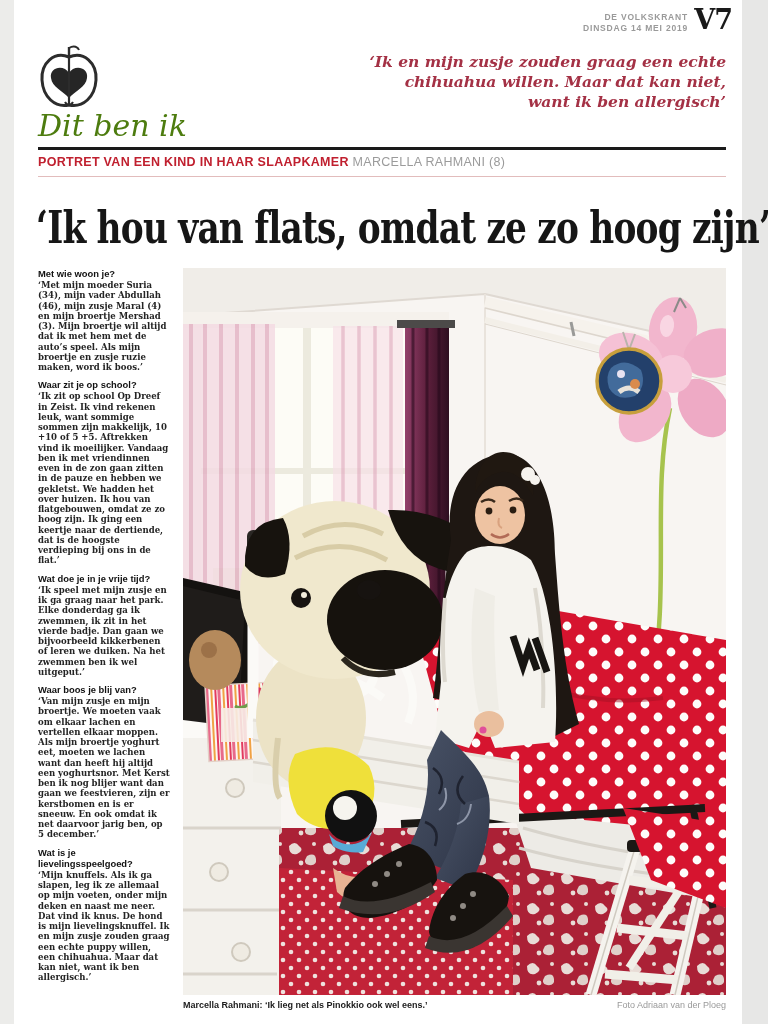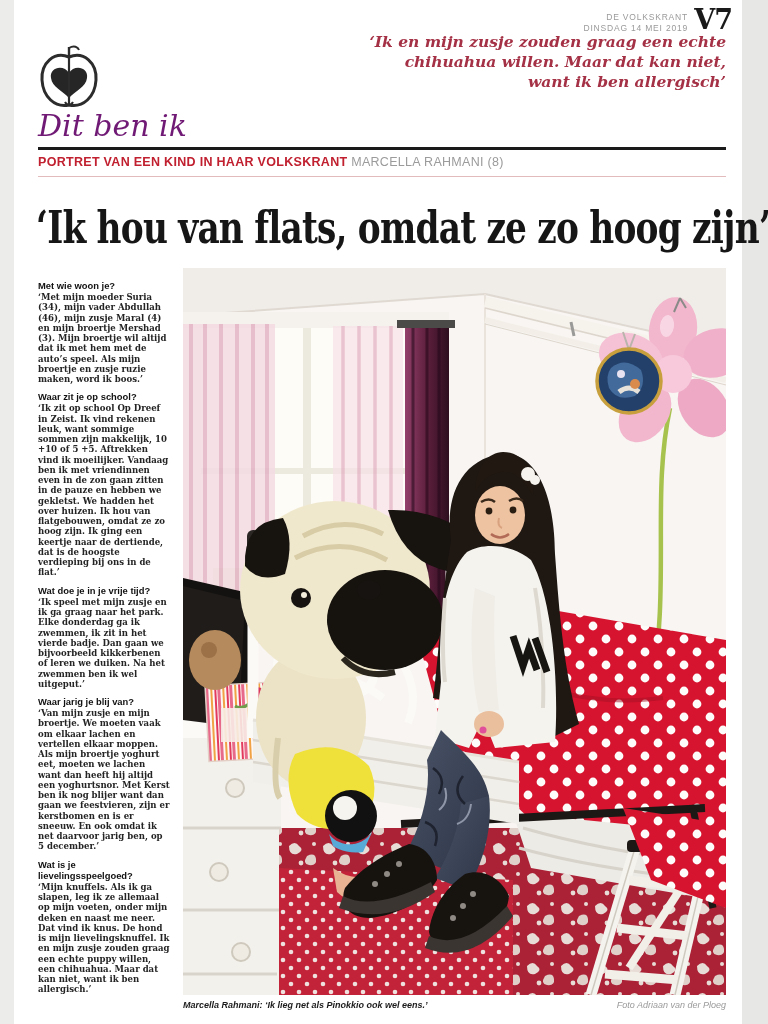--- a/index.html
+++ b/index.html
@@ -6,59 +6,59 @@
   html,body { width:768px; height:1024px; background:#fff; overflow:hidden;
               font-family:"Liberation Sans", sans-serif; }
   .page { position:relative; width:768px; height:1024px; background:#fff; }
   .edge-strip { position:absolute; top:0; height:1024px; background:#ececea; }
   .edge-left { left:0; width:14px; }
   .edge-right { right:0; width:26px; background:#e7e7e6; }
 
   
   .masthead-meta { position:absolute; top:12px; right:80px; text-align:right;
     font-size:8.5px; letter-spacing:0.8px; color:#9a9a9a; line-height:1.3;
-    font-family:"Liberation Sans", sans-serif; }
+    font-family:"Liberation Sans", sans-serif;font-weight:bold; }
   .page-logo { position:absolute; top:4px; right:36px; font-family:"DejaVu Serif", serif;
     font-weight:700; font-size:27px; color:#1a1a1a; letter-spacing:-1px; }
 
-  .pull-quote { position:absolute; top:32px; right:42px; text-align:right;
+  .pull-quote { position:absolute; top:52px; right:42px; text-align:right;
     font-family:"DejaVu Serif", serif; font-style:italic; font-weight:700;
     font-size:15.5px; line-height:1.3; }
 
   .section-logo { position:absolute; left:38px; top:44px; width:62px; height:68px; }
   .section-title { position:absolute; left:38px; top:108px;
-    font-family:"DejaVu Serif", serif; font-style:italic; font-size:30px; color:#701a75; }
+    font-family:"DejaVu Serif", serif; font-style:italic; font-size:30px; color:#4d7c0f; }
 
   .rule-black { position:absolute; left:38px; top:147px; width:688px; height:3px; background:#1a1a1a; }
   .kicker-row { position:absolute; left:38px; top:155px; width:688px;
     font-size:12.5px; font-weight:700; letter-spacing:0.3px; white-space:nowrap; }
   .kicker-name { font-weight:400; color:#9b9b9b; }
   .rule-pink { position:absolute; left:38px; top:176px; width:688px; height:1px; background:#e2bcbc; }
 
   .headline { position:absolute; left:36px; top:202px; width:720px;
     font-family:"DejaVu Serif", serif; font-weight:700; font-size:44px; color:#161616;
     white-space:nowrap; transform:scaleX(0.78); transform-origin:left center;
     letter-spacing:-1px; }
 
   
   .article-col { position:absolute; left:38px; top:266px; width:132px; height:745px;
     overflow:hidden; color:#222; }
   .qa-q { font-family:"Liberation Sans", sans-serif; font-weight:700; font-size:9.4px;
     line-height:1.18; color:#111; margin:7px 0 1px 0; }
-  .qa-block:first-child .qa-q { margin-top:14px; }
+  .qa-block:first-child .qa-q { margin-top:2px; }
   .qa-a { font-family:"DejaVu Serif", serif; font-size:8.55px; line-height:1.2;
     color:#242424; text-align:left;font-weight:bold; }
 
   
   .photo-wrap { position:absolute; left:183px; top:268px; width:543px; height:727px;
     overflow:hidden; background:#f6f3f0; }
   .photo-wrap svg { display:block; width:543px; height:727px; }
 
   .caption-row { position:absolute; left:183px; top:1000px; width:543px;
-    display:flex; justify-content:space-between; align-items:baseline;font-style:italic; }
+    display:flex; justify-content:space-between; align-items:baseline; }
   .caption-main { font-family:"Liberation Sans", sans-serif; font-weight:700; font-size:9px; color:#1c1c1c; }
   .caption-credit { font-family:"Liberation Sans", sans-serif; font-size:9px; color:#9a9a9a;padding-left:24px; }
 </style>
 </head>
 <body>
 
 <div class="page">
   <div class="edge-strip edge-left"></div>
   <div class="edge-strip edge-right"></div>
 
@@ -79,42 +79,42 @@
     <path d="M31 4 C36 1 40 3 41 6" stroke="#2c2c2c" stroke-width="2" fill="none"></path>
     <path d="M31 13 C16 7 3 19 4 36 C5 53 17 64 31 61 C45 64 57 53 58 36 C59 19 46 7 31 13 Z" fill="none" stroke="#2c2c2c" stroke-width="3"></path>
     <path d="M31 29 C26 20 11 23 13 34 C14 43 25 47 31 54 C37 47 48 43 49 34 C51 23 36 20 31 29 Z" fill="#262626"></path>
     <path d="M31 14 C31 30 31 48 31 61" stroke="#2c2c2c" stroke-width="2.2" fill="none"></path>
     <path d="M27 58 C29 62 33 62 35 58" stroke="#2c2c2c" stroke-width="2" fill="none"></path>
   </svg>
   <div class="section-title">Dit ben ik</div>
 
   <div class="rule-black"></div>
   <div class="kicker-row">
-    <span style="color:#c0202f">PORTRET VAN EEN KIND IN HAAR VOLKSKRANT</span>
+    <span style="color:#c0202f">PORTRET VAN EEN KIND IN HAAR SLAAPKAMER</span>
     <span class="kicker-name">MARCELLA RAHMANI (8)</span>
   </div>
   <div class="rule-pink"></div>
 
   <div class="headline">‘Ik hou van flats, omdat ze zo hoog zijn’</div>
 
   <div class="article-col">
     <div class="qa-block">
       <div class="qa-q">Met wie woon je?</div>
       <div class="qa-a">‘Met mijn moeder Suria (34), mijn vader Abdullah (46), mijn zusje Maral (4) en mijn broertje Mershad (3). Mijn broertje wil altijd dat ik met hem met de auto’s speel. Als mijn broertje en zusje ruzie maken, word ik boos.’</div>
     </div>
     <div class="qa-block">
       <div class="qa-q">Waar zit je op school?</div>
       <div class="qa-a">‘Ik zit op school Op Dreef in Zeist. Ik vind rekenen leuk, want sommige sommen zijn makkelijk, 10 +10 of 5 +5. Aftrekken vind ik moeilijker. Vandaag ben ik met vriendinnen even in de zon gaan zitten in de pauze en hebben we gekletst. We hadden het over huizen. Ik hou van flatgebouwen, omdat ze zo hoog zijn. Ik ging een keertje naar de dertiende, dat is de hoogste verdieping bij ons in de flat.’</div>
     </div>
     <div class="qa-block">
       <div class="qa-q">Wat doe je in je vrije tijd?</div>
       <div class="qa-a">‘Ik speel met mijn zusje en ik ga graag naar het park. Elke donderdag ga ik zwemmen, ik zit in het vierde badje. Dan gaan we bijvoorbeeld kikkerbenen of leren we duiken. Na het zwemmen ben ik wel uitgeput.’</div>
     </div>
     <div class="qa-block">
-      <div class="qa-q">Waar jarig je blij van?</div>
+      <div class="qa-q">Waar boos je blij van?</div>
       <div class="qa-a">‘Van mijn zusje en mijn broertje. We moeten vaak om elkaar lachen en vertellen elkaar moppen. Als mijn broertje yoghurt eet, moeten we lachen want dan heeft hij altijd een yoghurtsnor. Met Kerst ben ik nog blijer want dan gaan we feestvieren, zijn er kerstbomen en is er sneeuw. En ook omdat ik net daarvoor jarig ben, op 5 december.’</div>
     </div>
     <div class="qa-block">
       <div class="qa-q">Wat is je lievelingsspeelgoed?</div>
       <div class="qa-a">‘Mijn knuffels. Als ik ga slapen, leg ik ze allemaal op mijn voeten, onder mijn deken en naast me neer. Dat vind ik knus. De hond is mijn lievelingsknuffel. Ik en mijn zusje zouden graag een echte puppy willen, een chihuahua. Maar dat kan niet, want ik ben allergisch.’</div>
     </div>
 
   </div>
 
   <div class="photo-wrap">

